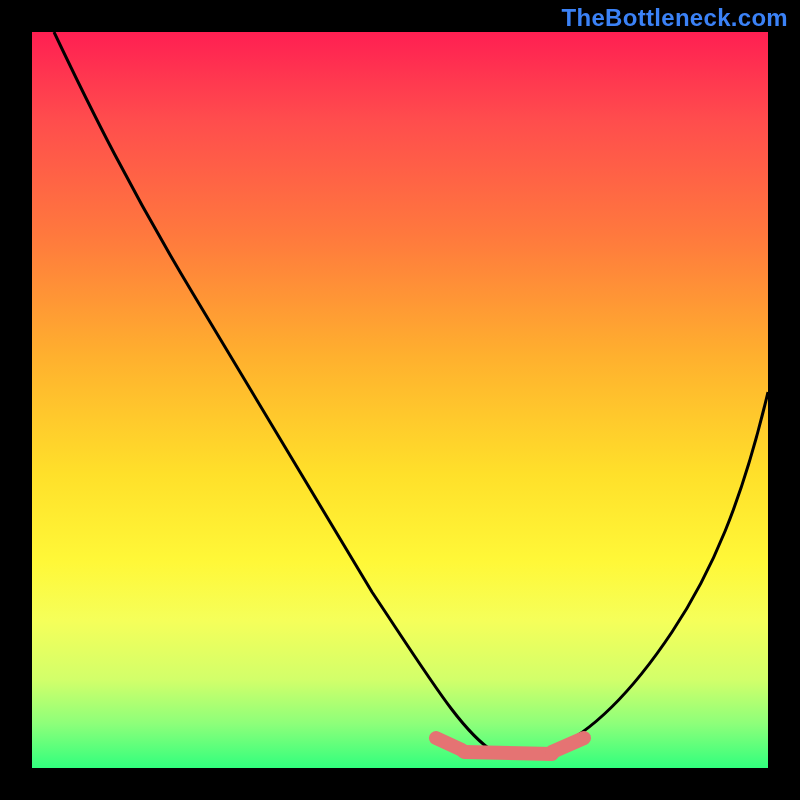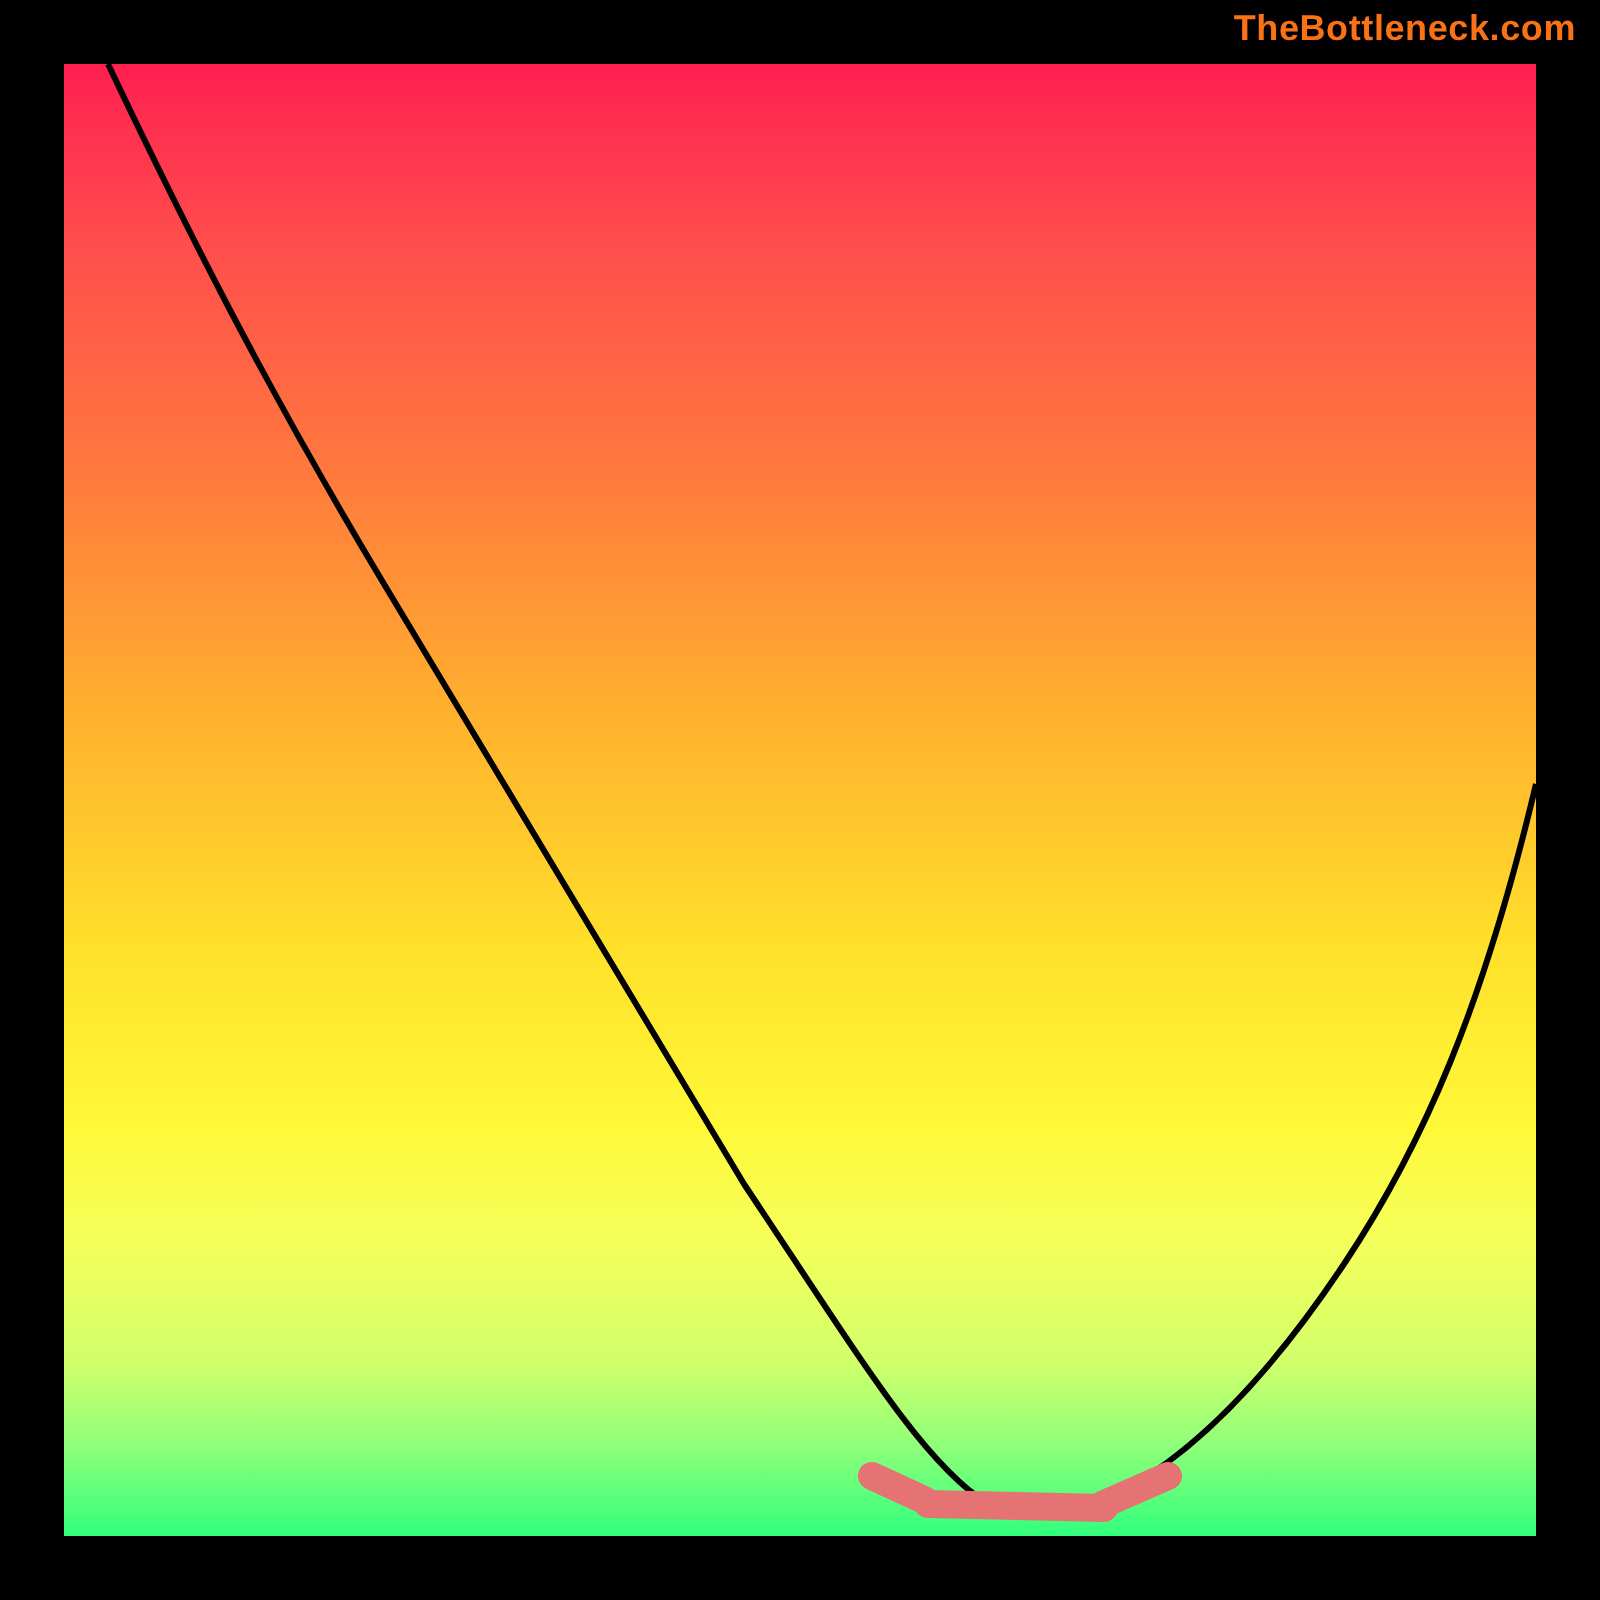--- a/index.html
+++ b/index.html
@@ -35,23 +35,23 @@
       #d2ff6a 88%,
       #8dff7a 94%,
       #31ff7d 100%);
     overflow: hidden;
   }
   .watermark {
     position: absolute;
     top: 4px;
     right: 12px;
     font-family: Arial, Helvetica, sans-serif;
-    font-size: 18px;
+    font-size: 24px;
     font-weight: bold;
-    color: #f97316;
+    color: #3b82f6;
     letter-spacing: 0.3px;
   }
   svg.curves {
     position: absolute;
     left: 0;
     top: 0;
     width: 736px;
     height: 736px;
     overflow: visible;
   }

